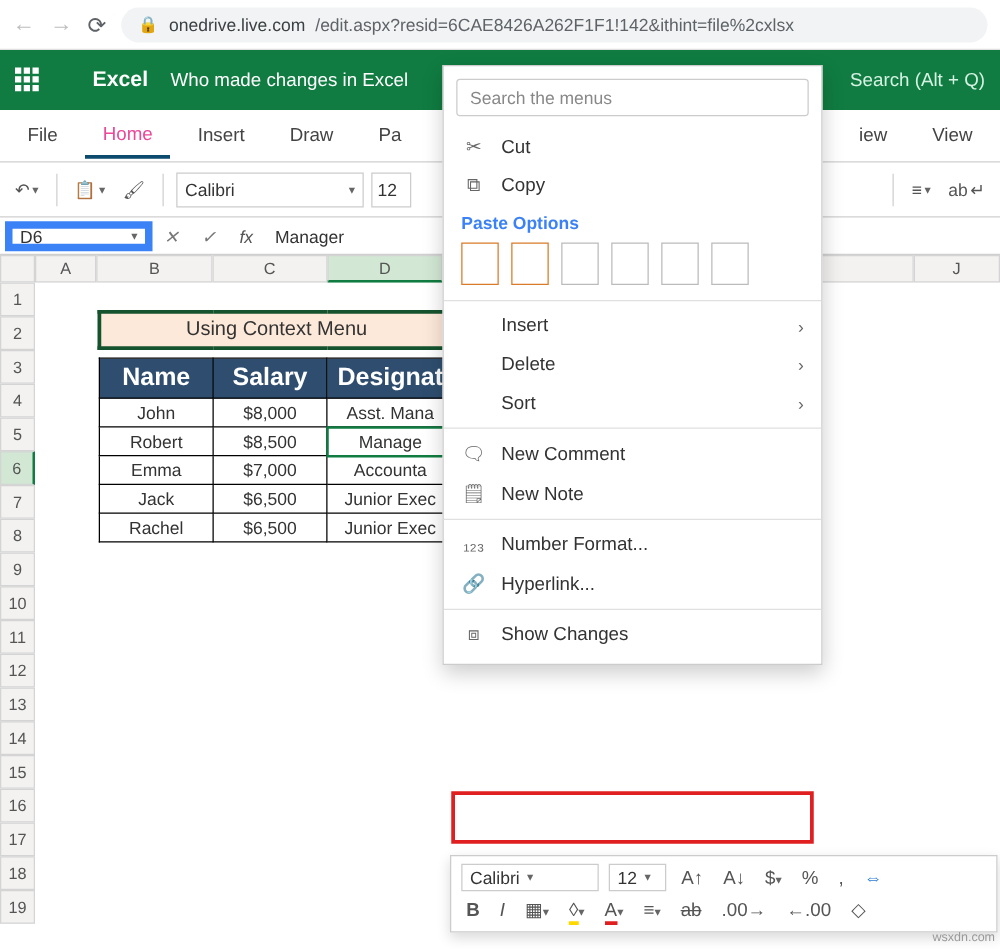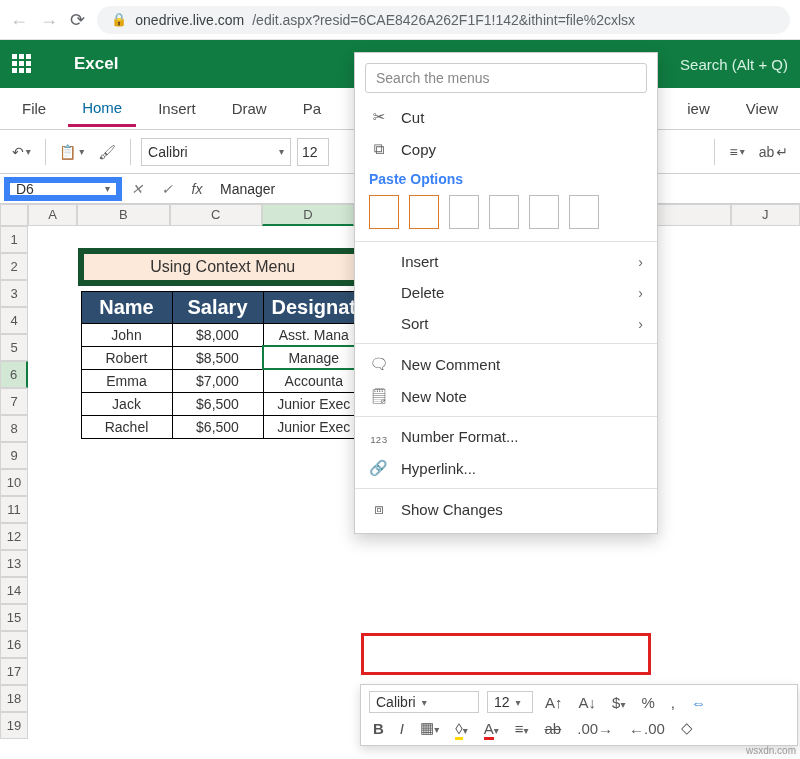--- a/index.html
+++ b/index.html
@@ -17,21 +17,21 @@
 .title-bar { height: 48px; background: #107c41; display: flex; align-items: center; color: #fff; padding: 0 12px; gap: 18px; }
 .waffle { width: 20px; height: 20px; display: grid; grid-template-columns: repeat(3,5px); grid-template-rows: repeat(3,5px); gap:2px; }
 .waffle span { background:#fff; }
 .app-name { font-weight: 600; font-size: 17px; margin-left: 24px; }
 .doc-name { font-size: 15px; }
 .search-alt { margin-left: auto; font-size: 15px; color: #d5f2e3; }
 
 
 .tabs { height: 42px; display: flex; align-items: center; padding: 0 8px; gap: 8px; border-bottom: 1px solid #d0d0d0; }
 .tab { padding: 8px 14px; color: #444; font-size: 15px; cursor: pointer; }
-.tab.active { color: #0369a1; border-bottom: 3px solid #be185d; font-weight: 500; }
+.tab.active { color: #ec4899; border-bottom: 3px solid #0c4a6e; font-weight: 500; }
 
 
 .ribbon { height: 44px; display: flex; align-items: center; padding: 0 8px; gap: 6px; border-bottom: 1px solid #d0d0d0; }
 .ribbon-btn { display: flex; align-items: center; padding: 2px 4px; gap: 2px; color: #555; font-size: 14px; }
 .ribbon-sep { width: 1px; height: 26px; background: #d0d0d0; margin: 0 4px; }
 .font-select { border: 1px solid #ccc; height: 28px; width: 150px; padding: 0 6px; display:flex; align-items:center; justify-content:space-between;}
 .size-select { border: 1px solid #ccc; height: 28px; width: 32px; padding: 0 4px; display:flex; align-items:center;}
 .chev { font-size:10px; color:#666;}
 
 
@@ -46,21 +46,21 @@
 .col-headers { display: flex; height: 22px; }
 .corner { width: 28px; border: 1px solid #d4d4d4; background: #f3f2f1; }
 .col-h { width: 70px; border: 1px solid #d4d4d4; background: #f3f2f1; text-align: center; font-size: 13px; color: #555; line-height:20px;}
 .col-h.sel { background: #d2e8d4; border-bottom:2px solid #107c41;}
 .rows { }
 .row { display: flex; height: 27px; }
 .row-h { width: 28px; border: 1px solid #d4d4d4; background: #f3f2f1; text-align: center; font-size: 13px; color: #555; line-height:25px;}
 .row-h.sel { background: #d2e8d4; border-right:2px solid #107c41;}
 
 .data-table { position:absolute; top:44px; left:78px; border-collapse:collapse;}
-.table-title { background:#fde9d9; text-align:center; font-size:16px; font-weight:500; padding:4px 0; border:6px solid #14532d;}
+.table-title { background:#fde9d9; text-align:center; font-size:16px; font-weight:500; padding:4px 0; border:3px solid #14532d;}
 .th { background:#2f4e6f; color:#fff; text-align:center; font-weight:600; border:1px solid #000; padding:4px 8px; font-size:20px;}
 .td { border:1px solid #000; text-align:center; padding:3px 8px; font-size:14px; background:#fff;}
 .sel-cell { outline:2px solid #107c41; outline-offset:-1px;}
 
 
 .context-menu { position: absolute; top: 52px; left: 354px; width: 304px; background: #fff; border: 1px solid #ccc; box-shadow: 0 6px 16px rgba(0,0,0,0.2); padding: 8px 0; }
 .ctx-search { margin: 2px 10px 8px; border: 1px solid #ccc; border-radius: 3px; padding: 6px 10px; color: #888; font-size: 14px;}
 .ctx-item { display: flex; align-items: center; padding: 7px 14px; gap: 12px; font-size: 15px; cursor:pointer;}
 .ctx-ico { width: 20px; color: #666; font-size: 15px; text-align:center;}
 .ctx-sub { margin-left: auto; color:#666; font-size: 14px;}
@@ -99,20 +99,21 @@
       <span></span>
       <span></span>
       <span></span>
       <span></span>
       <span></span>
       <span></span>
       <span></span>
       <span></span>
     </div>
   <span class="app-name">Excel</span>
+  <span class="doc-name">Who made changes in Excel</span>
   <span class="search-alt">Search (Alt + Q)</span>
 </div>
 
 <div class="tabs">
   <div class="tab">File</div>
   <div class="tab active">Home</div>
   <div class="tab">Insert</div>
   <div class="tab">Draw</div>
   <div class="tab">Pa</div>
   <div style="flex:1"></div>

